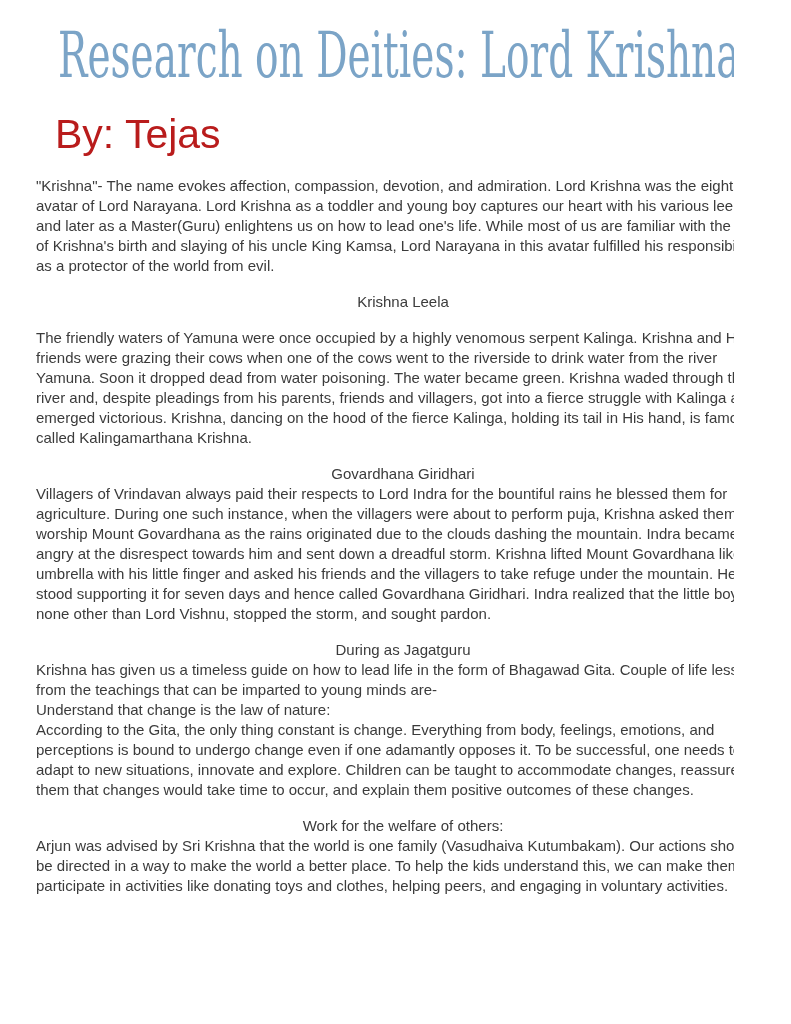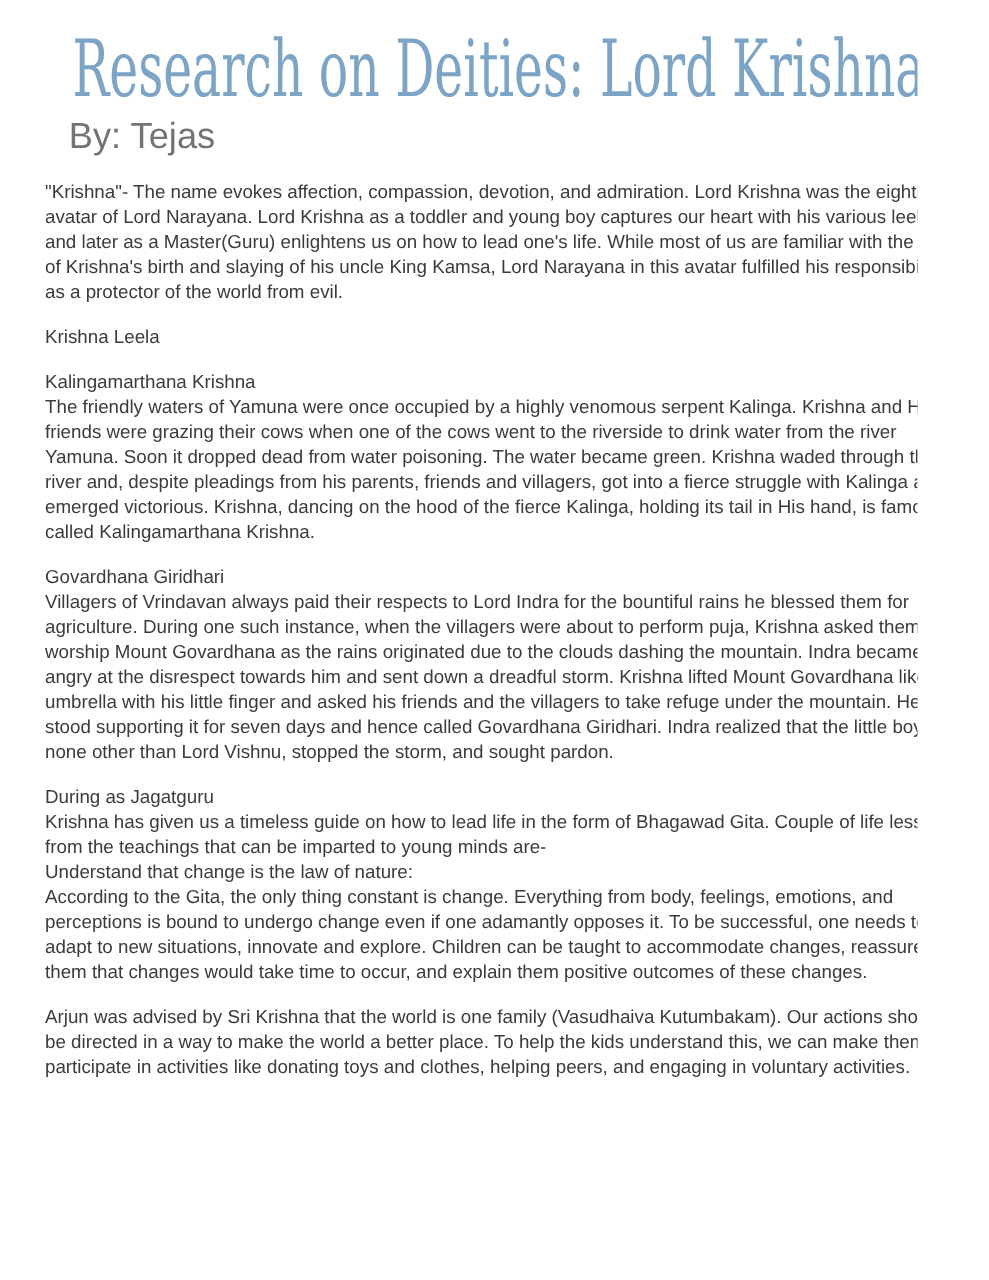--- a/index.html
+++ b/index.html
@@ -17,69 +17,69 @@
     font-family: "DejaVu Serif", serif;
     font-weight: normal;
     font-size: 63px;
     line-height: 1;
     color: #7ba4c7;
     white-space: nowrap;
     transform: scaleX(0.62);
     transform-origin: 0 50%;
   }
   .doc-byline {
-    margin: 6px 0 0 55px;
+    margin: 24px 0 0 55px;
     font-family: "Liberation Sans", sans-serif;
     font-weight: normal;
-    font-size: 29px;
+    font-size: 41px;
     line-height: 1.15;
-    color: #737373;
+    color: #b91c1c;
   }
   .content {
     margin: 18px 20px 0 36px;
     width: 734px;
     font-size: 15px;
     line-height: 20px;
     color: #3b3b3b;
   }
   .section { margin-top: 16px; }
   .section:first-child { margin-top: 0; }
-  .sec-heading { font-weight: normal; font-size: 15px; line-height: 20px; }
+  .sec-heading { font-weight: normal; font-size: 15px; line-height: 20px; text-align: center; }
   .sec-body { white-space: pre-line; }
 </style>
 </head>
 <body>
 
 <div class="page">
   <h1 class="doc-title">Research on Deities: Lord Krishna</h1>
   <h2 class="doc-byline">By: Tejas</h2>
 
   <div class="content">
     <div class="section">
       <div class="sec-body">"Krishna"- The name evokes affection, compassion, devotion, and admiration. Lord Krishna was the eighth avatar of Lord Narayana. Lord Krishna as a toddler and young boy captures our heart with his various leelas and later as a Master(Guru) enlightens us on how to lead one's life. While most of us are familiar with the story of Krishna's birth and slaying of his uncle King Kamsa, Lord Narayana in this avatar fulfilled his responsibility as a protector of the world from evil.</div>
     </div>
 
     <div class="section">
       <div class="sec-heading">Krishna Leela</div>
     </div>
 
     <div class="section">
-      <div class="sec-heading">Kalingamarthana Krishna</div>
       <div class="sec-body">The friendly waters of Yamuna were once occupied by a highly venomous serpent Kalinga. Krishna and His friends were grazing their cows when one of the cows went to the riverside to drink water from the river Yamuna. Soon it dropped dead from water poisoning. The water became green. Krishna waded through the river and, despite pleadings from his parents, friends and villagers, got into a fierce struggle with Kalinga and emerged victorious. Krishna, dancing on the hood of the fierce Kalinga, holding its tail in His hand, is famously called Kalingamarthana Krishna.</div>
     </div>
 
     <div class="section">
       <div class="sec-heading">Govardhana Giridhari</div>
       <div class="sec-body">Villagers of Vrindavan always paid their respects to Lord Indra for the bountiful rains he blessed them for agriculture. During one such instance, when the villagers were about to perform puja, Krishna asked them to worship Mount Govardhana as the rains originated due to the clouds dashing the mountain. Indra became angry at the disrespect towards him and sent down a dreadful storm. Krishna lifted Mount Govardhana like an umbrella with his little finger and asked his friends and the villagers to take refuge under the mountain. He stood supporting it for seven days and hence called Govardhana Giridhari. Indra realized that the little boy was none other than Lord Vishnu, stopped the storm, and sought pardon.</div>
     </div>
 
     <div class="section">
       <div class="sec-heading">During as Jagatguru</div>
       <div class="sec-body">Krishna has given us a timeless guide on how to lead life in the form of Bhagawad Gita. Couple of life lessons from the teachings that can be imparted to young minds are-
 Understand that change is the law of nature:
 According to the Gita, the only thing constant is change. Everything from body, feelings, emotions, and perceptions is bound to undergo change even if one adamantly opposes it. To be successful, one needs to adapt to new situations, innovate and explore. Children can be taught to accommodate changes, reassure them that changes would take time to occur, and explain them positive outcomes of these changes.</div>
     </div>
 
     <div class="section">
+      <div class="sec-heading">Work for the welfare of others:</div>
       <div class="sec-body">Arjun was advised by Sri Krishna that the world is one family (Vasudhaiva Kutumbakam). Our actions should be directed in a way to make the world a better place. To help the kids understand this, we can make them participate in activities like donating toys and clothes, helping peers, and engaging in voluntary activities.</div>
     </div>
   </div>
 </div>
 
 </body></html>

